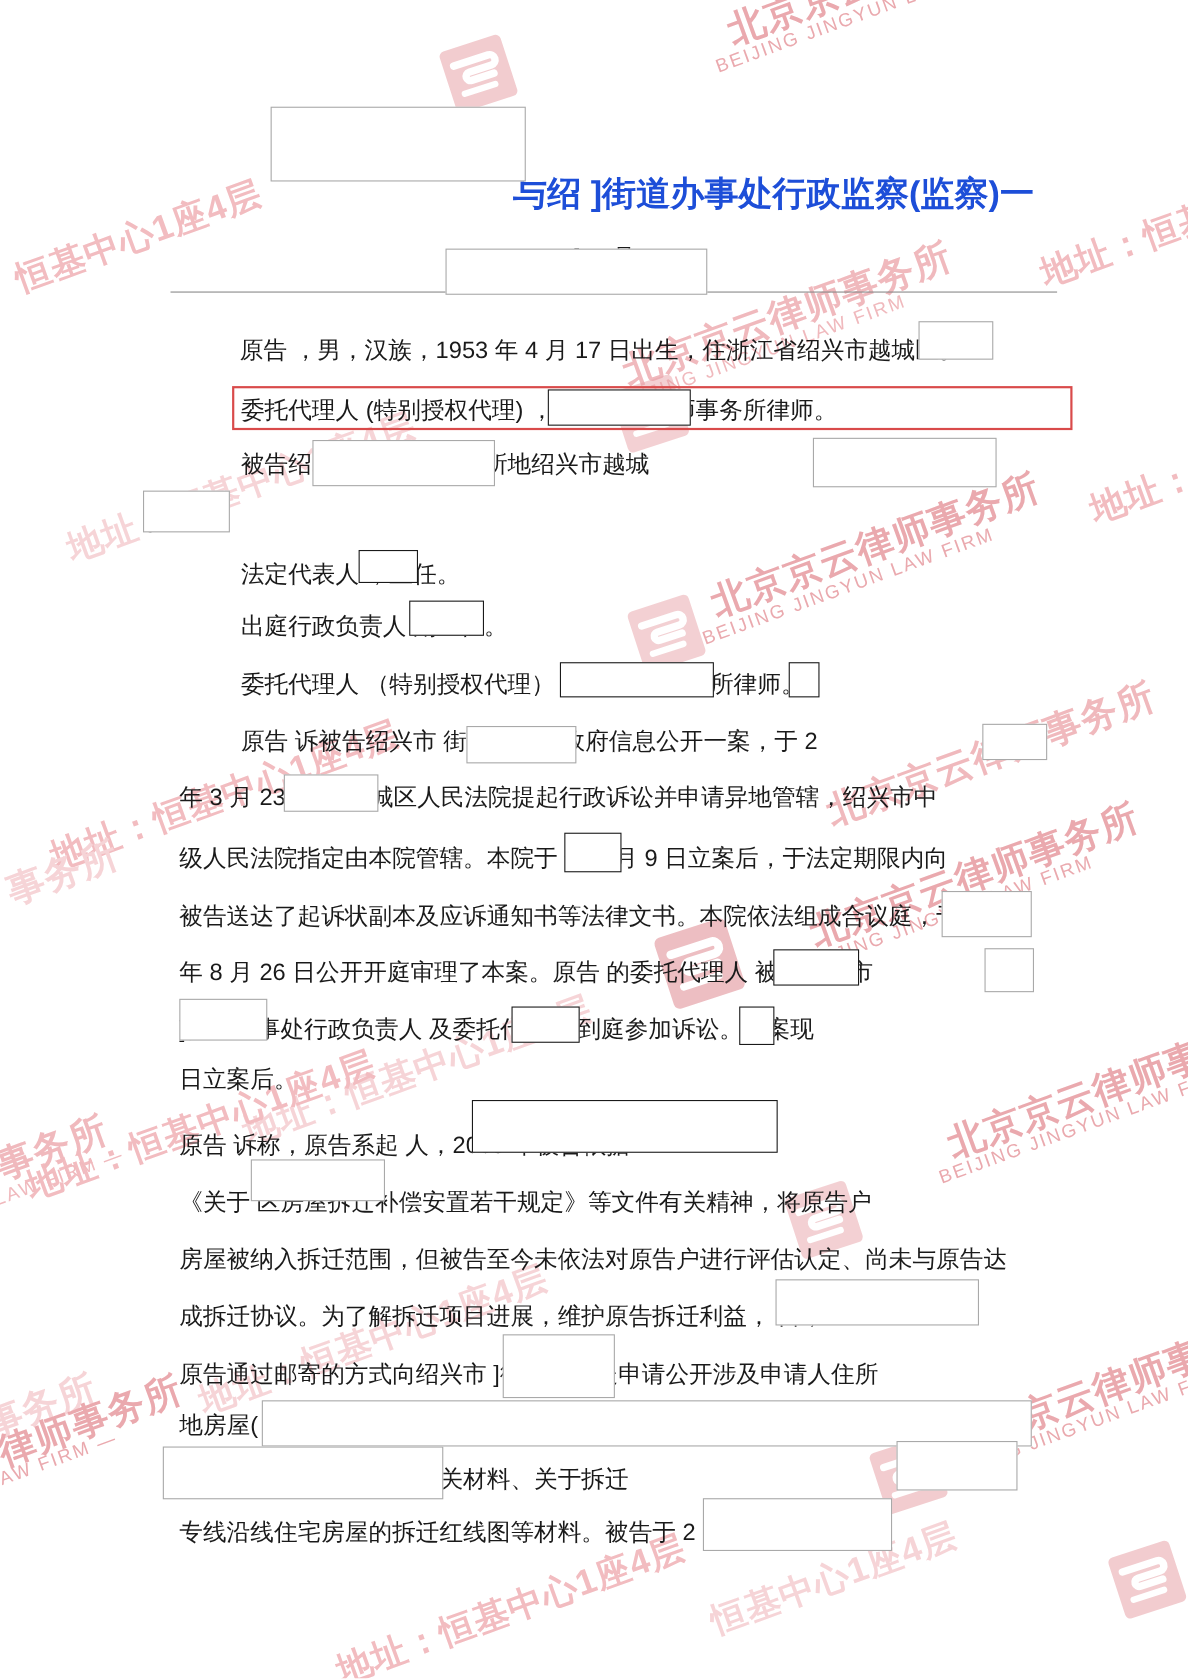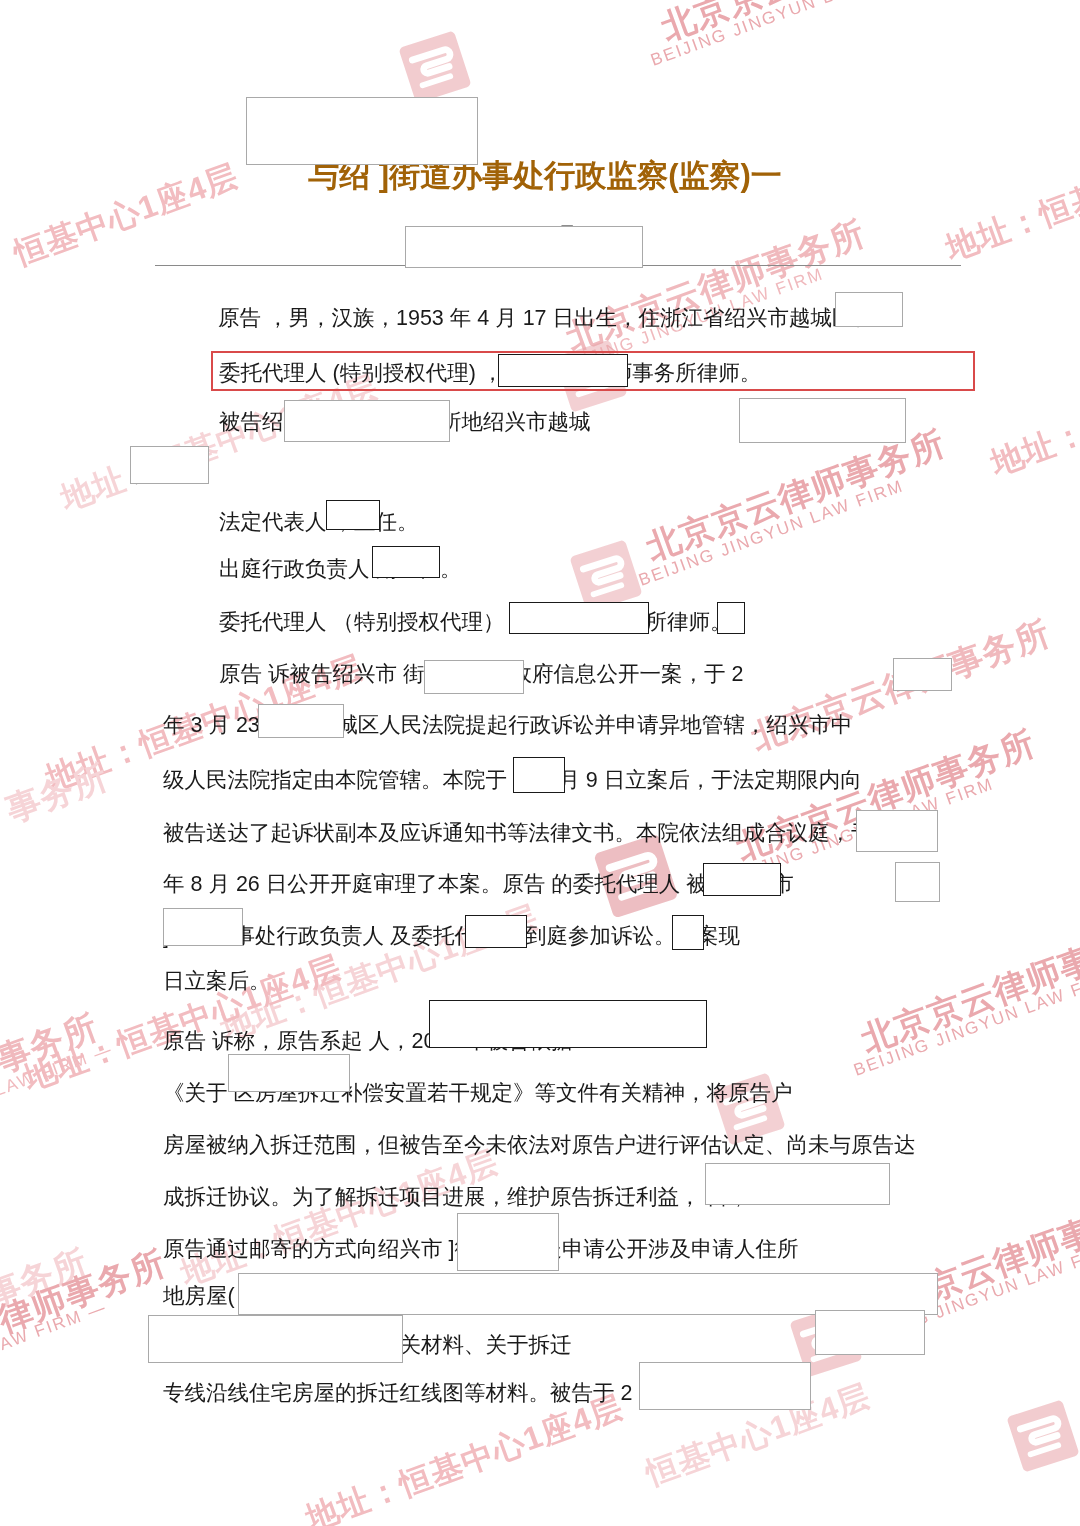--- a/index.html
+++ b/index.html
@@ -63,22 +63,22 @@
   #doc{
     position:absolute;inset:0;
     z-index:3;
     pointer-events:none;
   }
   #doc *{pointer-events:auto;}
 
   .title{
     position:absolute;
     left:150px;top:104px;width:790px;
-    text-align:center;
-    color:#a16207;
+    text-align:right;
+    color:#1d4ed8;
     font-size:31px;
     font-weight:700;
     line-height:48px;
     letter-spacing:0px;
     white-space:pre-line;
   }
   .title .ln{display:block;}
 
   .casenum{
     position:absolute;

